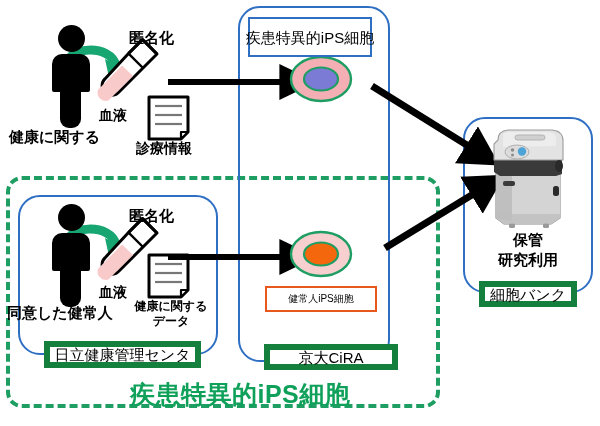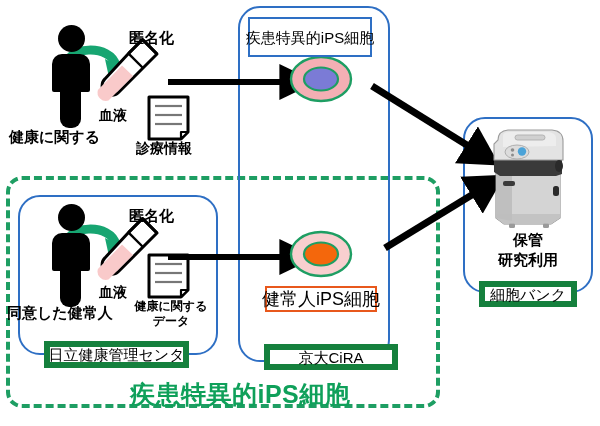--- a/index.html
+++ b/index.html
@@ -235,23 +235,23 @@
   <div class="lbl lbl-14" style="left:99px; top:285px;">血液</div>
 
   <div class="lbl lbl-15" style="left:7px; top:305px;">同意した健常人</div>
 
   <div class="lbl lbl-12 center" style="left:133px; top:300px; width:76px;">健康に関する</div>
 
   <div class="lbl lbl-12 center" style="left:133px; top:315px; width:76px;">データ</div>
 
   <div class="plate plate-blue" style="left:248px; top:17px; width:124px; height:40px; font-size:15px;">疾患特異的iPS細胞</div>
 
-  <div class="plate plate-orange" style="left:265px; top:286px; width:112px; height:26px; font-size:18px;">健常人iPS細胞</div>
-
-  <div class="plate" style="left:44px; top:341px; width:145px; height:27px; font-size:15px;">日立健康管理センタ</div>
+  <div class="plate plate-orange" style="left:265px; top:286px; width:112px; height:26px; font-size:10px;">健常人iPS細胞</div>
+
+  <div class="plate" style="left:44px; top:341px; width:157px; height:27px; font-size:15px;">日立健康管理センタ</div>
 
   <div class="plate" style="left:264px; top:344px; width:134px; height:26px; font-size:15px;">京大CiRA</div>
 
   <div class="plate" style="left:479px; top:281px; width:98px; height:26px; font-size:15px;">細胞バンク</div>
 
   <div class="lbl lbl-15 center" style="left:477px; top:232px; width:102px;">保管</div>
 
   <div class="lbl lbl-15 center" style="left:477px; top:252px; width:102px;">研究利用</div>
 
   <div class="title-green" style="left:130px; top:378px;">疾患特異的iPS細胞</div>

